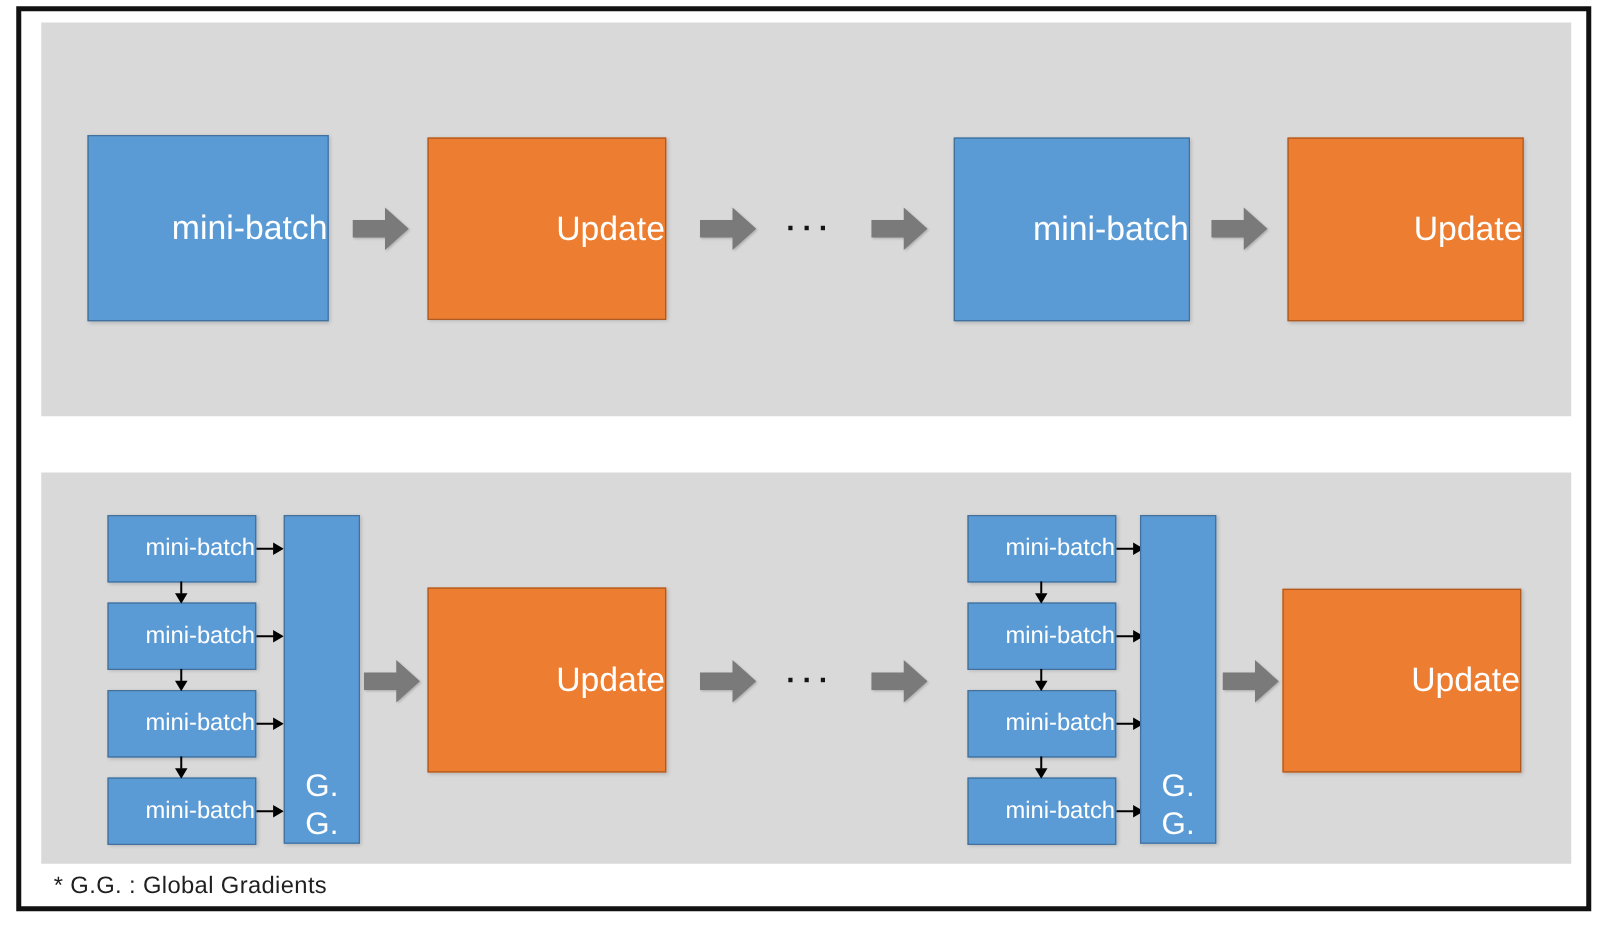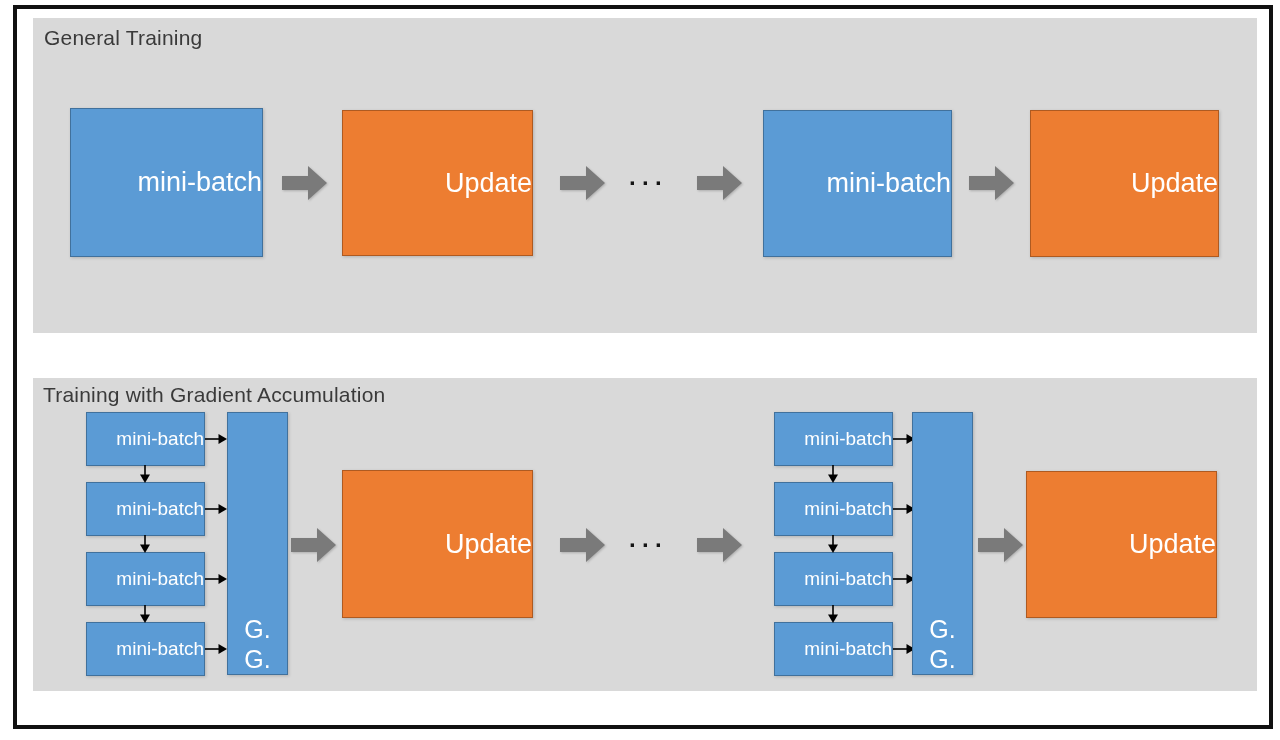--- a/index.html
+++ b/index.html
@@ -41,21 +41,20 @@
   .footnote{position:absolute;left:43px;top:698px;font-size:19px;color:#1f1f1f;
     letter-spacing:0.3px;}
 </style>
 </head>
 <body>
 
 <div class="stage">
   <div class="outer-frame"></div>
 
   <div class="panel panel-top">
-    <div class="panel-title">General Training</div>
 
     <div class="box box-blue box-big" style="left:37px;top:90px;width:193px;height:149px;">
       <span>mini-batch</span>
     </div>
 
     <div class="flow-arrow" style="left:249px;top:147px;">
       <svg viewBox="0 0 46 36">
           <path d="M0,11 L26,11 L26,1 L45,18 L26,35 L26,25 L0,25 Z" fill="#7a7a7a"></path>
         </svg>
     </div>
@@ -87,21 +86,20 @@
           <path d="M0,11 L26,11 L26,1 L45,18 L26,35 L26,25 L0,25 Z" fill="#7a7a7a"></path>
         </svg>
     </div>
 
     <div class="box box-orange box-big" style="left:997px;top:92px;width:189px;height:147px;">
       <span>Update</span>
     </div>
   </div>
 
   <div class="panel panel-bottom">
-    <div class="panel-title" style="top:5px;left:10px;">Training with Gradient Accumulation</div>
 
     <div class="box box-blue box-small" style="left:53px;top:34px;width:119px;height:54px;">
       <span>mini-batch</span>
     </div>
     <div class="box box-blue box-small" style="left:53px;top:104px;width:119px;height:54px;">
       <span>mini-batch</span>
     </div>
     <div class="box box-blue box-small" style="left:53px;top:174px;width:119px;height:54px;">
       <span>mini-batch</span>
     </div>
@@ -248,13 +246,14 @@
       <svg viewBox="0 0 46 36">
           <path d="M0,11 L26,11 L26,1 L45,18 L26,35 L26,25 L0,25 Z" fill="#7a7a7a"></path>
         </svg>
     </div>
 
     <div class="box box-orange box-big" style="left:993px;top:93px;width:191px;height:147px;">
       <span>Update</span>
     </div>
   </div>
 
+  <div class="footnote">* G.G. : Global Gradients</div>
 </div>
 
 </body></html>

